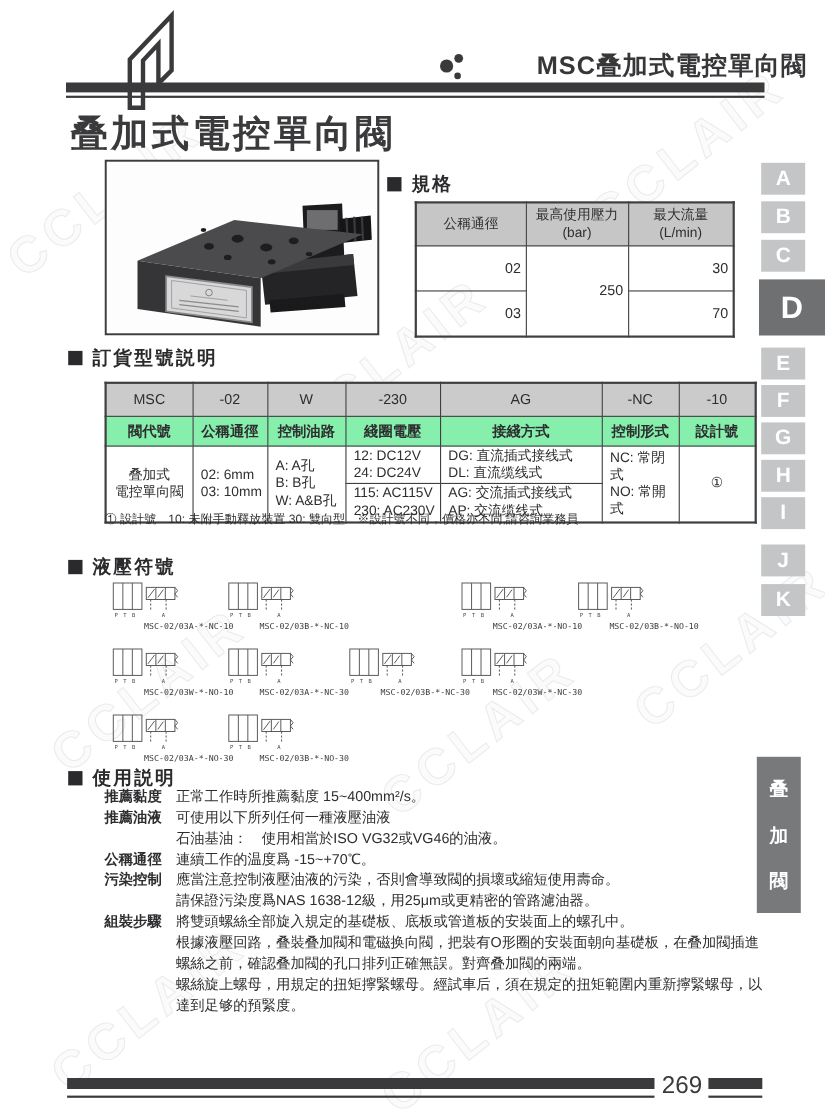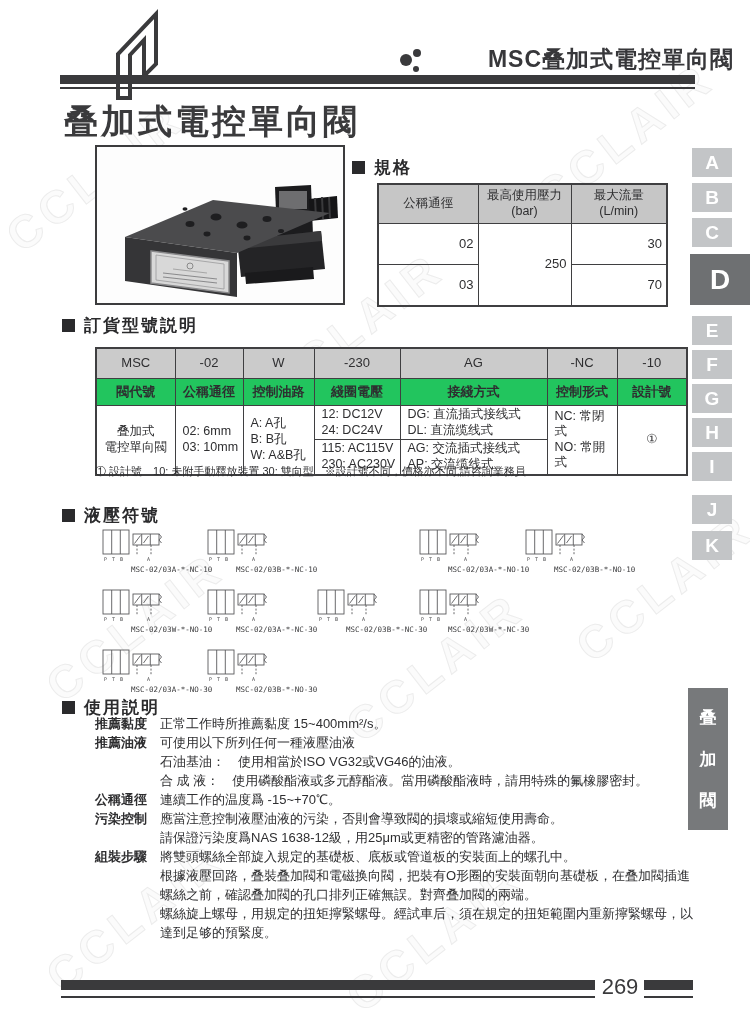--- a/index.html
+++ b/index.html
@@ -26,21 +26,21 @@
 
   
   table{border-collapse:collapse;table-layout:fixed;}
   td,th{border:1px solid #3f3f41;font-weight:normal;font-size:12.5px;color:#2e2e30;
         white-space:pre-line;line-height:1.25;padding:1px 4px;vertical-align:middle;}
   .spec-table{position:absolute;left:377px;top:183px;width:289px;border:2px solid #3f3f41;}
   .spec-table th{background:#c6c6c6;height:36px;text-align:center;}
   .spec-table td{height:38px;text-align:right;font-size:13px;}
   .order-table{position:absolute;left:95px;top:347px;width:591px;border:2px solid #3f3f41;}
   .order-table .r1 td{background:#cbcbcb;height:27px;text-align:center;font-size:13px;}
-  .order-table .r2 td{background:#22c55e;height:24px;text-align:center;font-weight:bold;font-size:13px;}
+  .order-table .r2 td{background:#86efac;height:24px;text-align:center;font-weight:bold;font-size:13px;}
   .order-table .body td{height:28px;}
   .tc{text-align:center;}
   .tl{text-align:left;padding-left:7px;}
   .footnote{position:absolute;left:95px;top:464px;font-size:11px;color:#2e2e30;}
 
   
   .symcell{position:absolute;width:104px;}
   .symcell svg{display:block;margin-left:6px;}
   .symlabel{font-family:"DejaVu Sans Mono",monospace;font-size:7.5px;color:#3a3a3c;
             margin-top:2px;white-space:nowrap;padding-left:36px;}
@@ -326,24 +326,20 @@
     </div>
     <div class="urow">
       <div class="ulabel">推薦油液</div>
       <div class="utext">可使用以下所列任何一種液壓油液</div>
     </div>
     <div class="urow">
       <div class="ulabel"></div>
       <div class="utext">石油基油：　使用相當於ISO VG32或VG46的油液。</div>
     </div>
     <div class="urow">
-      <div class="ulabel"></div>
-      <div class="utext">合 成 液：　使用磷酸酯液或多元醇酯液。當用磷酸酯液時，請用特殊的氟橡膠密封。</div>
-    </div>
-    <div class="urow">
       <div class="ulabel">公稱通徑</div>
       <div class="utext">連續工作的温度爲 -15~+70℃。</div>
     </div>
     <div class="urow">
       <div class="ulabel">污染控制</div>
       <div class="utext">應當注意控制液壓油液的污染，否則會導致閥的損壞或縮短使用壽命。</div>
     </div>
     <div class="urow">
       <div class="ulabel"></div>
       <div class="utext">請保證污染度爲NAS 1638-12級，用25μm或更精密的管路濾油器。</div>

